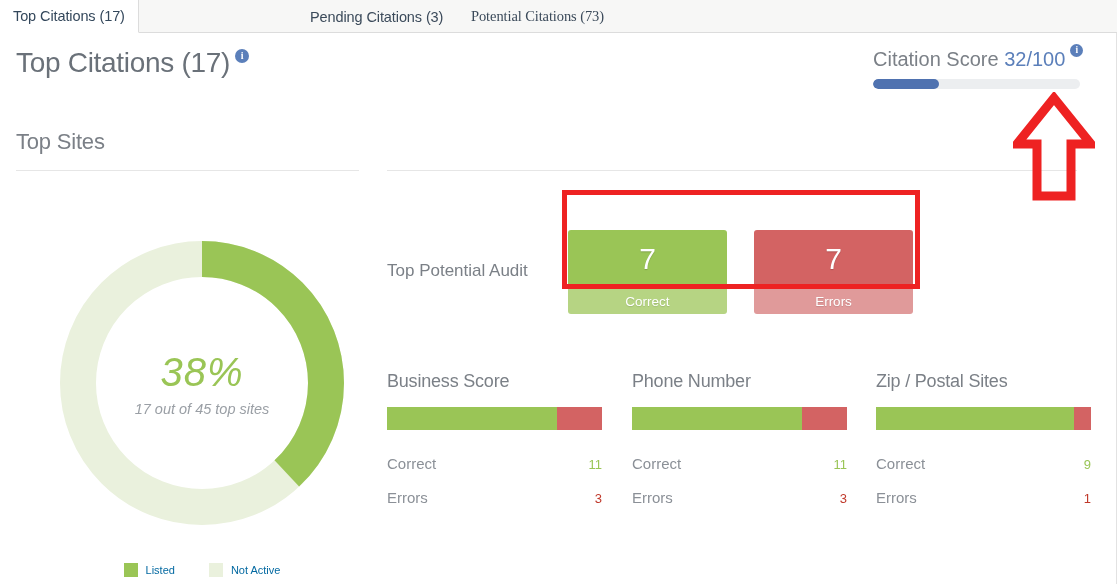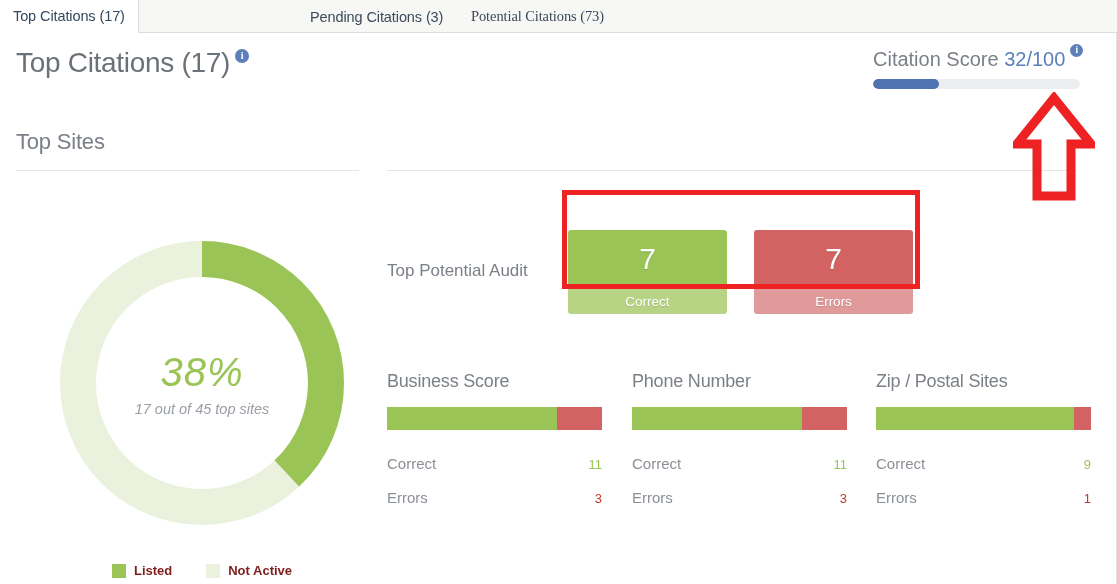--- a/index.html
+++ b/index.html
@@ -103,21 +103,21 @@
     align-items: center; justify-content: center;
   }
   .donut-pct { font-size: 40px; color: #9ac556; letter-spacing: 1px; }
   .donut-sub { font-size: 14.5px; color: #9a9fa5; margin-top: 6px; }
 
   
   .legend {
     position: absolute; left: 47px; top: 530px;
     width: 310px;
     display: flex; justify-content: center; gap: 34px;
-    font-size: 13px; color: #7f1d1d; font-weight: bold;
+    font-size: 11px; color: #0369a1; font-weight: normal;
   }
   .legend-item { display: flex; align-items: center; gap: 8px; }
   .swatch { width: 14px; height: 14px; display: inline-block; }
 
   
   .audit-label {
     position: absolute; left: 387px; top: 228px;
     font-size: 17px; color: #7b8087;
   }
   .audit-box { position: absolute; top: 197px; width: 159px; height: 84px; border-radius: 3px; overflow: hidden; }

